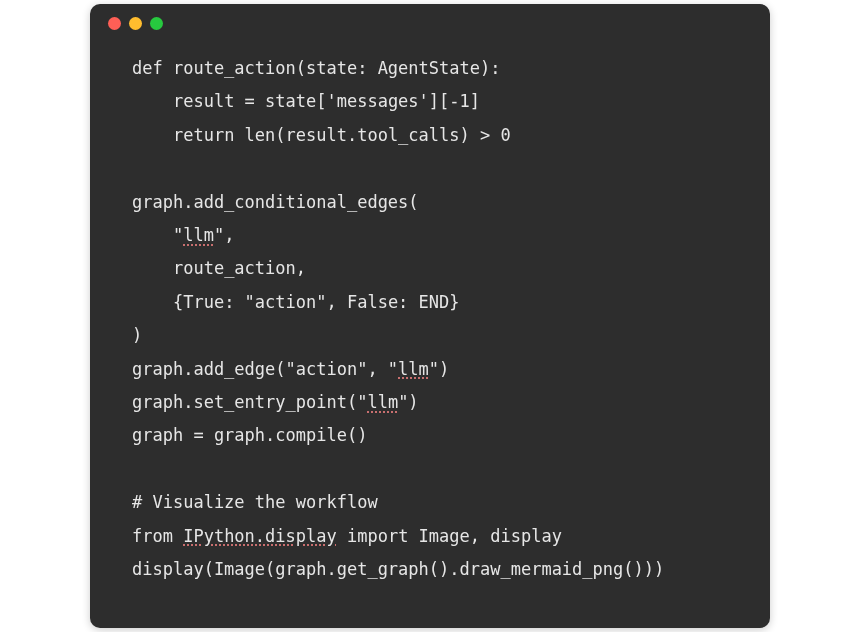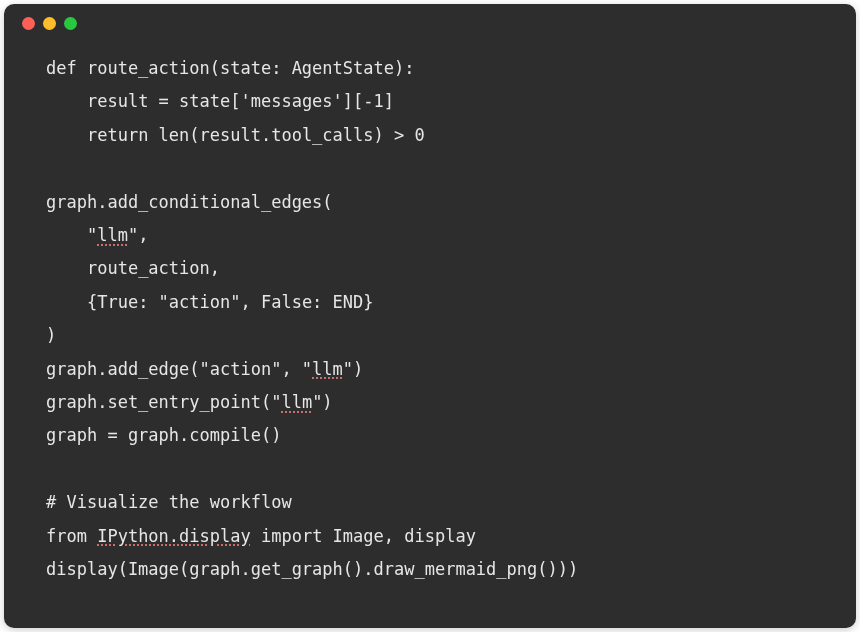--- a/index.html
+++ b/index.html
@@ -10,21 +10,21 @@
     body {
       background: #ffffff;
       width: 860px;
       height: 632px;
       display: flex;
       align-items: flex-start;
       justify-content: center;
       padding-top: 4px;
     }
     .window {
-      width: 852px;
+      width: 680px;
       height: 624px;
       background: #2d2d2d;
       border-radius: 10px;
       overflow: hidden;
       box-shadow: 0 2px 8px rgba(0,0,0,0.2);
     }
     .titlebar {
       height: 38px;
       display: flex;
       align-items: center;

